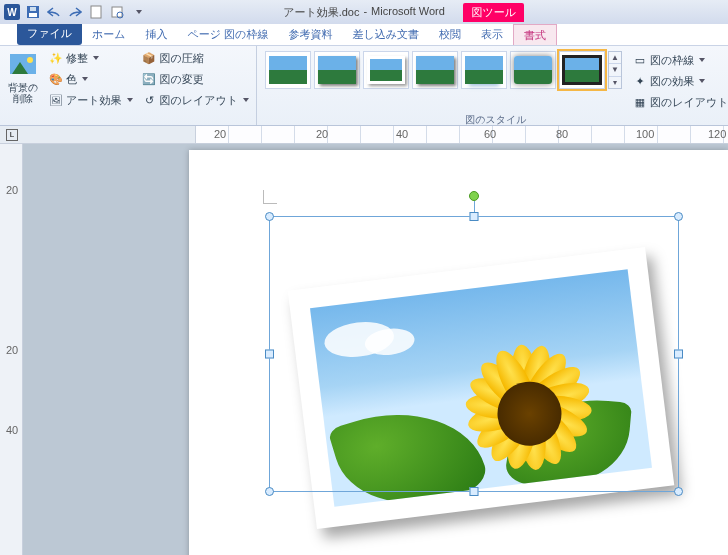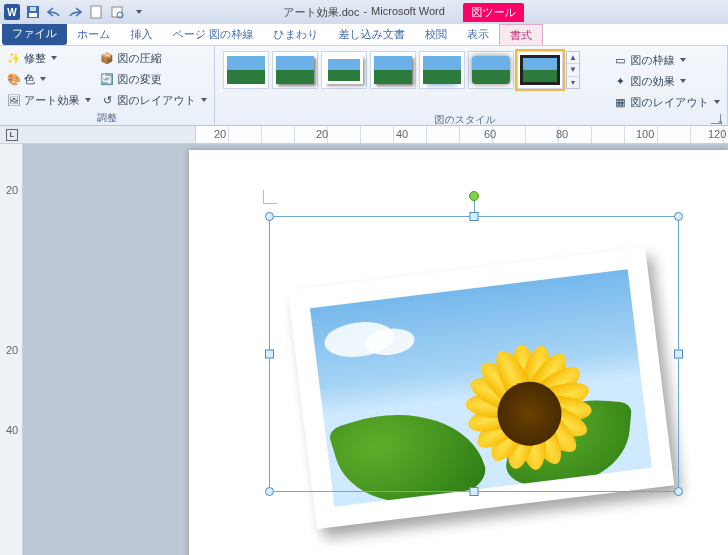--- a/index.html
+++ b/index.html
@@ -8,21 +8,21 @@
   
   .titlebar { height: 24px; background: linear-gradient(#e6ecf5, #d2dbed); display: flex; align-items: center; padding: 0 4px; position: relative; }
   .titlebar .app-icon { width: 16px; height: 16px; background: #2b579a; color: #fff; display: flex; align-items: center; justify-content: center; font-weight: bold; border-radius: 2px; font-size: 10px; }
   .qat { display: flex; gap: 3px; margin-left: 4px; align-items: center; }
   .qat-btn { width: 18px; height: 18px; display: flex; align-items: center; justify-content: center; color: #345; }
   .title-center { position: absolute; left: 50%; transform: translateX(-50%); display: flex; gap: 4px; color: #444; }
   .title-tool { margin-left: auto; margin-right: 200px; display: flex; align-items: center; }
   .pic-tool-tab { background: #f06; color: #fff; padding: 2px 8px; border-radius: 2px 2px 0 0; font-size: 11px; }
 
   
-  .tabs-row { height: 22px; background: #fff; display: flex; align-items: stretch; border-bottom: 1px solid #c9d3e6; padding-left: 2px; }
+  .tabs-row { height: 22px; background: #fff; display: flex; align-items: stretch; border-bottom: 1px solid #c9d3e6; padding-left: 17px; }
   .tab { padding: 3px 10px 0 10px; color: #416bb0; cursor: pointer; }
   .tab.file { background: #2b579a; color: #fff; border-radius: 0 0 3px 3px; margin-top:-1px;}
   .tab.active { background: #f8e8ef; border: 1px solid #e2a9c5; border-bottom: none; color: #c4337d; }
 
   
   .ribbon { height: 80px; background: linear-gradient(#f4f7fc, #eaf0f8); border-bottom: 1px solid #b9c5da; display: flex; }
   .group { border-right: 1px solid #c5cfe0; display: flex; flex-direction: column; padding: 2px 4px 0 4px; }
   .group-body { flex: 1; display: flex; align-items: flex-start; gap: 4px; }
   .group-label { text-align: center; font-size: 10px; color: #5a6b88; padding: 1px 0; }
   .big-btn { display: flex; flex-direction: column; align-items: center; width: 38px; gap: 2px; padding-top: 2px; }
@@ -131,31 +131,40 @@
   <div class="title-tool">
     <div class="pic-tool-tab">図ツール</div>
   </div>
 </div>
 
 <div class="tabs-row">
   <div class="tab file">ファイル</div>
   <div class="tab">ホーム</div>
   <div class="tab">挿入</div>
   <div class="tab">ページ 図の枠線</div>
-  <div class="tab">ひまわり</div>
+  <div class="tab">参考資料</div>
   <div class="tab">差し込み文書</div>
   <div class="tab">校閲</div>
   <div class="tab">表示</div>
   <div class="tab active">書式</div>
 </div>
 
 <div class="ribbon">
 
   <div class="group">
     <div class="group-body">
+      <div class="big-btn">
+        <svg class="ico" viewBox="0 0 30 30">
+            <rect x="2" y="4" width="26" height="20" fill="#6bb1e8"></rect>
+            <polygon points="4,24 12,12 20,24" fill="#2d7a3d"></polygon>
+            <circle cx="22" cy="10" r="3" fill="#ffe14d"></circle>
+          </svg>
+        <div class="lbl" style="white-space:pre-line">背景の
+削除</div>
+      </div>
       <div class="stack">
         <div class="sm-btn">
             <span class="ico-sm">✨</span>
             <span>修整</span>
             <span class="dropdown-arr"></span>
           </div>
         <div class="sm-btn">
             <span class="ico-sm">🎨</span>
             <span>色</span>
             <span class="dropdown-arr"></span>
@@ -175,21 +184,20 @@
             <span class="ico-sm">🔄</span>
             <span>図の変更</span>
           </div>
         <div class="sm-btn">
             <span class="ico-sm">↺</span>
             <span>図のレイアウト</span>
             <span class="dropdown-arr"></span>
           </div>
       </div>
     </div>
-    <div class="group-label">調整</div>
   </div>
 
   <div class="group" style="flex:1">
     <div class="group-body">
       <div class="gallery">
         <div class="thumb">
             <div class="thumb-inner"></div>
           </div>
         <div class="thumb shadow">
             <div class="thumb-inner"></div>

